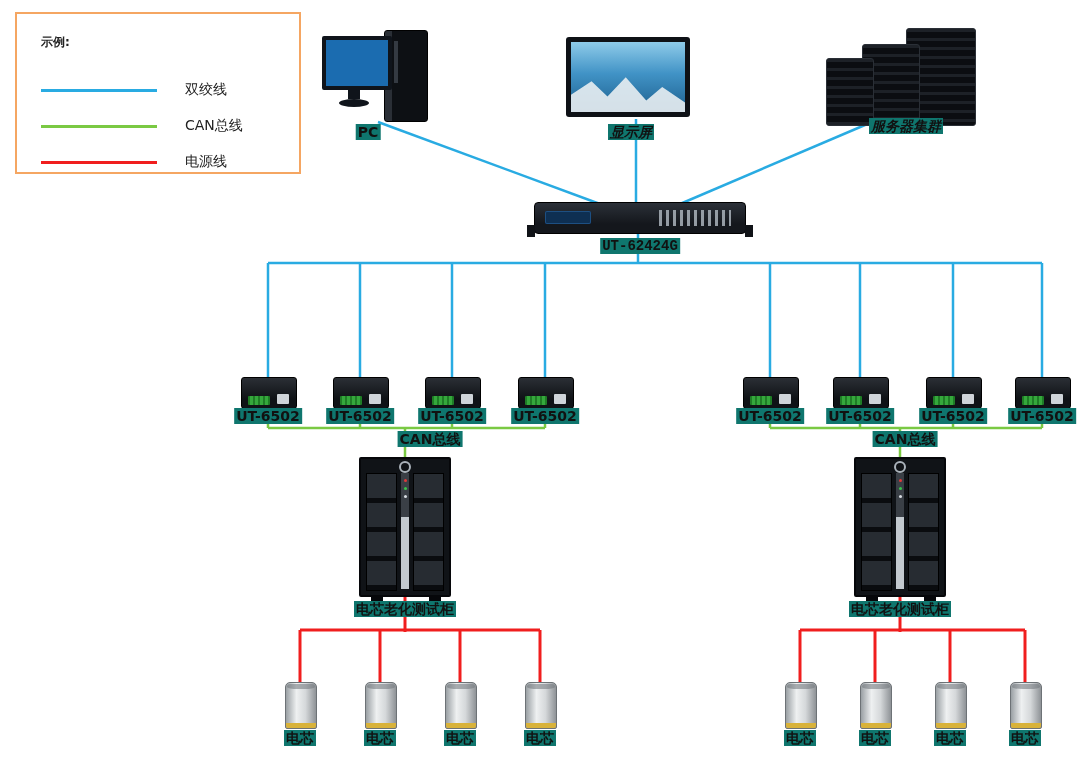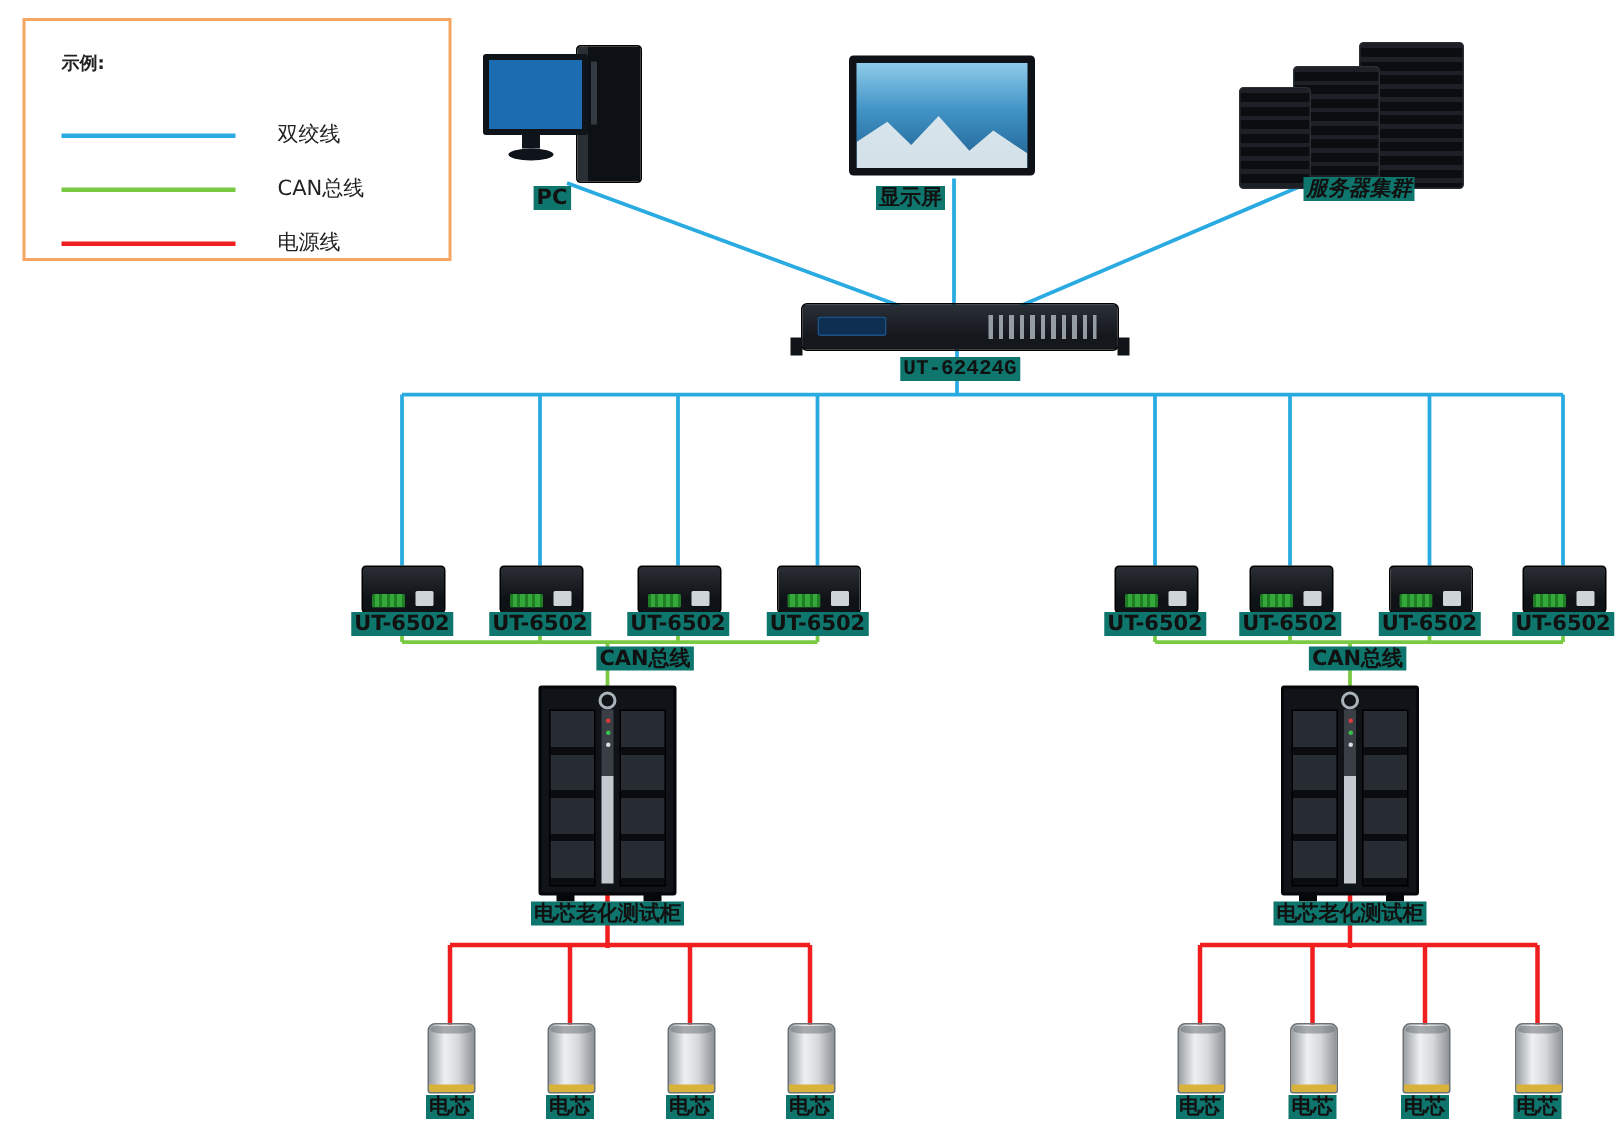--- a/index.html
+++ b/index.html
@@ -170,21 +170,21 @@
     <div class="pc-stand"></div>
     <div class="pc-base"></div>
   </div>
   <div class="lbl" style="left:368px;top:124px;">PC</div>
 
   <div class="dev display">
     <div class="display-screen">
         <div class="mtn"></div>
       </div>
   </div>
-  <div class="lbl" style="left:607px;top:124px;">显示屏</div>
+  <div class="lbl" style="left:631px;top:124px;font-style:italic;">显示屏</div>
 
   <div class="dev servers">
     <div class="rack r3"></div>
     <div class="rack r2"></div>
     <div class="rack r1"></div>
   </div>
   <div class="lbl" style="left:906px;top:118px;font-style:italic;">服务器集群</div>
 
   <div class="dev switch">
     <span class="ear le"></span>

